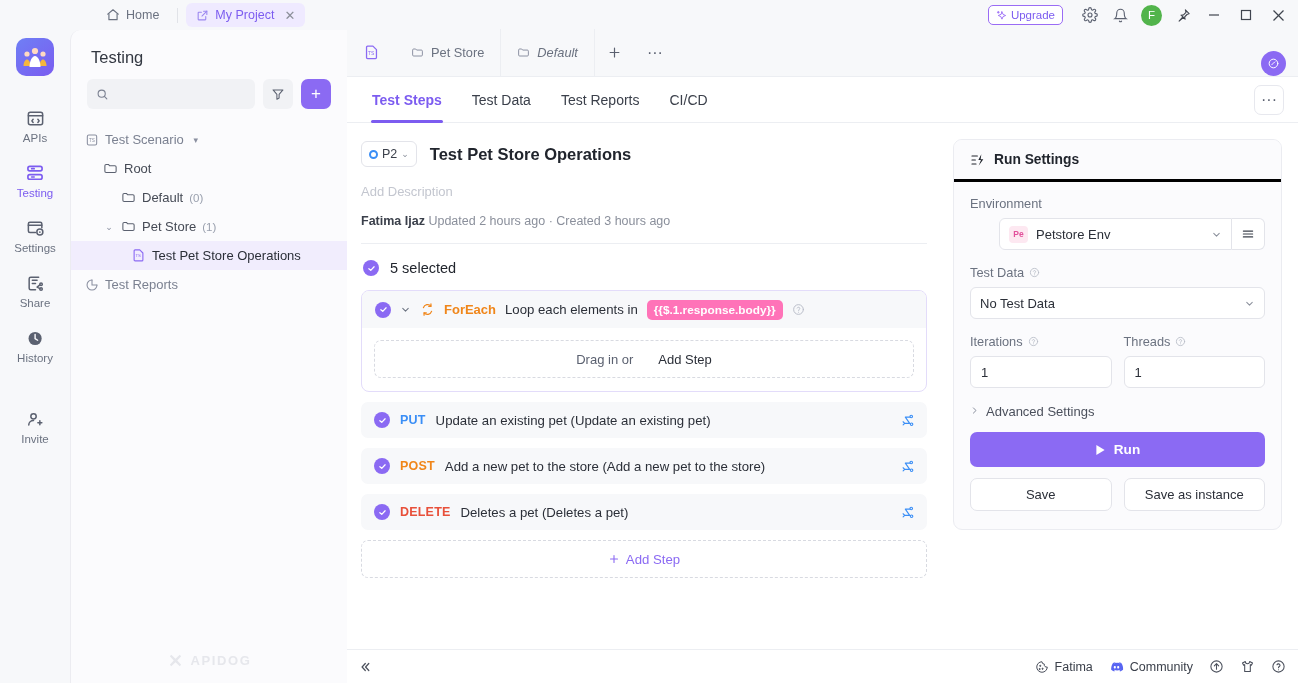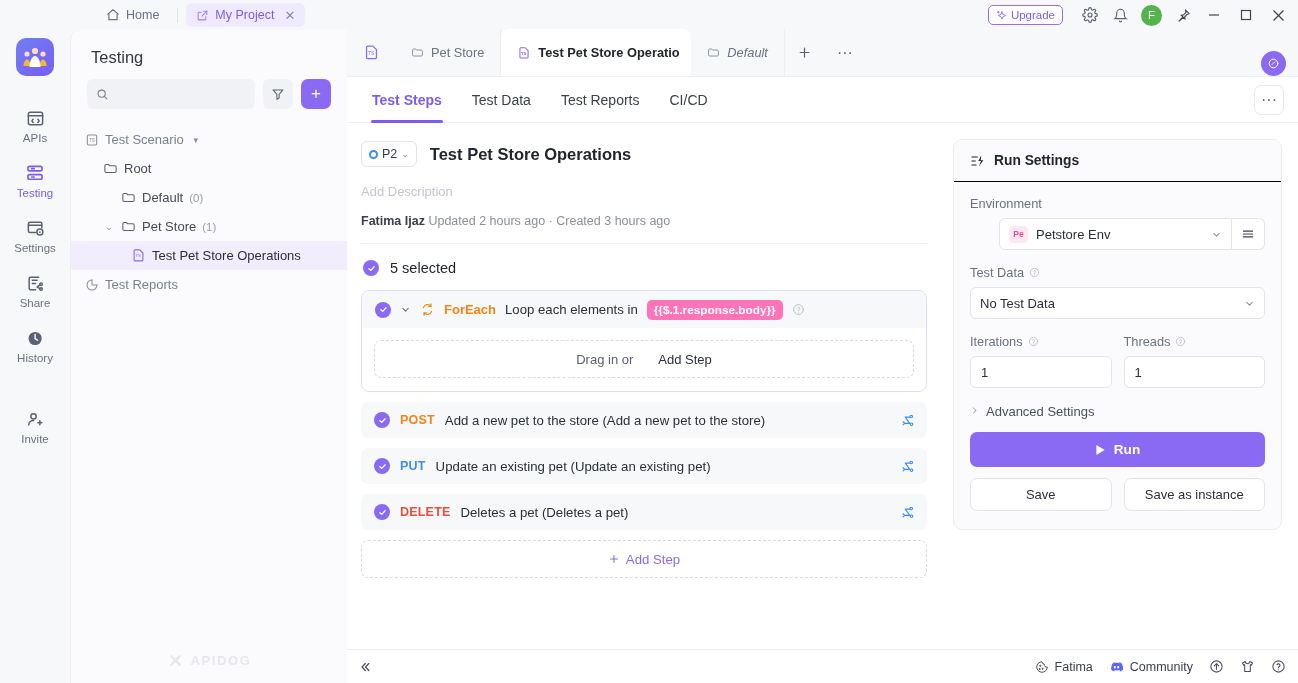--- a/index.html
+++ b/index.html
@@ -224,21 +224,21 @@
   }
 
   
   .run-col { width: 345px; flex: 0 0 345px; padding: 16px 16px 0 0; }
   .run-card {
     border: 1px solid #ebecf1; border-radius: 9px; background: #fbfbfd;
     overflow: hidden;
   }
   .run-head {
     height: 42px; display: flex; align-items: center; gap: 8px;
-    padding: 0 16px; border-bottom: 1px solid #000000; background: #fbfbfd;
+    padding: 0 16px; border-bottom: 3px solid #000000; background: #fbfbfd;
   }
   .run-head-txt { font-size: 13.8px; font-weight: 600; color: #21252d; }
   .run-body { padding: 14px 16px 18px; }
   .fl { font-size: 12.8px; color: #6b7280; margin-bottom: 7px; display: flex; align-items: center; gap: 5px; }
   .sel-box {
     height: 32px; background: #fff; border: 1px solid #e3e4ea; border-radius: 6px;
     display: flex; align-items: center; padding: 0 9px; font-size: 13px; color: #2b2f38;
   }
   .sel-box .cv { margin-left: auto; color: #8a8f9b; font-size: 10px; display:flex; }
   .env-row { display: flex; gap: 0; margin-left: 29px; }
@@ -560,29 +560,20 @@
 
         <div class="dtab">
           <span class="ico">
             <svg width="13" height="13" viewBox="0 0 24 24" fill="none" stroke="#8a8fa0" stroke-width="1.8" stroke-linejoin="round">
                 <path d="M3 7.5a2 2 0 0 1 2-2h3.6l1.8 2H19a2 2 0 0 1 2 2v7a2 2 0 0 1-2 2H5a2 2 0 0 1-2-2z"></path>
               </svg>
           </span>
           <span>Pet Store</span>
         </div>
 
-        <div class="dtab active">
-          <span class="ico">
-            <svg width="14" height="14" viewBox="0 0 24 24" fill="none" stroke="#8b6af3" stroke-width="1.8" stroke-linejoin="round">
-                <path d="M5 4.5a1.5 1.5 0 0 1 1.5-1.5H14l5 5v11a1.5 1.5 0 0 1-1.5 1.5h-11A1.5 1.5 0 0 1 5 19z"></path>
-                <text x="11.5" y="15" font-size="7" fill="#8b6af3" stroke="none" text-anchor="middle" font-family="sans-serif">TS</text>
-              </svg>
-          </span>
-          <span>Test Pet Store Operatio</span>
-        </div>
 
         <div class="dtab italic">
           <span class="ico">
             <svg width="13" height="13" viewBox="0 0 24 24" fill="none" stroke="#8a8fa0" stroke-width="1.8" stroke-linejoin="round">
                 <path d="M3 7.5a2 2 0 0 1 2-2h3.6l1.8 2H19a2 2 0 0 1 2 2v7a2 2 0 0 1-2 2H5a2 2 0 0 1-2-2z"></path>
               </svg>
           </span>
           <span>Default</span>
         </div>
 
@@ -688,40 +679,40 @@
               </div>
             </div>
           </div>
 
           <div class="step">
             <span class="chk">
               <svg width="9" height="9" viewBox="0 0 24 24" fill="none" stroke="#fff" stroke-width="3.4" stroke-linecap="round" stroke-linejoin="round">
                   <path d="M5 12.5 10 17 19 7.5"></path>
                 </svg>
             </span>
-            <span class="verb" style="color:#f0861a">POST</span>
-            <span class="step-name">Add a new pet to the store (Add a new pet to the store)</span>
+            <span class="verb" style="color:#3a8ef6">PUT</span>
+            <span class="step-name">Update an existing pet (Update an existing pet)</span>
             <span class="step-ic">
               <svg width="15" height="15" viewBox="0 0 24 24" fill="none" stroke="#3a8ef6" stroke-width="1.8" stroke-linecap="round" stroke-linejoin="round">
                   <circle cx="18" cy="5.5" r="2"></circle>
                   <circle cx="18.5" cy="18" r="2"></circle>
                   <path d="M15.5 6.5H8.5l7 10H7.5"></path>
                   <path d="M7.5 16.5 5 19M7.5 16.5 5 14"></path>
                 </svg>
             </span>
           </div>
 
           <div class="step">
             <span class="chk">
               <svg width="9" height="9" viewBox="0 0 24 24" fill="none" stroke="#fff" stroke-width="3.4" stroke-linecap="round" stroke-linejoin="round">
                   <path d="M5 12.5 10 17 19 7.5"></path>
                 </svg>
             </span>
-            <span class="verb" style="color:#3a8ef6">PUT</span>
-            <span class="step-name">Update an existing pet (Update an existing pet)</span>
+            <span class="verb" style="color:#f0861a">POST</span>
+            <span class="step-name">Add a new pet to the store (Add a new pet to the store)</span>
             <span class="step-ic">
               <svg width="15" height="15" viewBox="0 0 24 24" fill="none" stroke="#3a8ef6" stroke-width="1.8" stroke-linecap="round" stroke-linejoin="round">
                   <circle cx="18" cy="5.5" r="2"></circle>
                   <circle cx="18.5" cy="18" r="2"></circle>
                   <path d="M15.5 6.5H8.5l7 10H7.5"></path>
                   <path d="M7.5 16.5 5 19M7.5 16.5 5 14"></path>
                 </svg>
             </span>
           </div>
 

